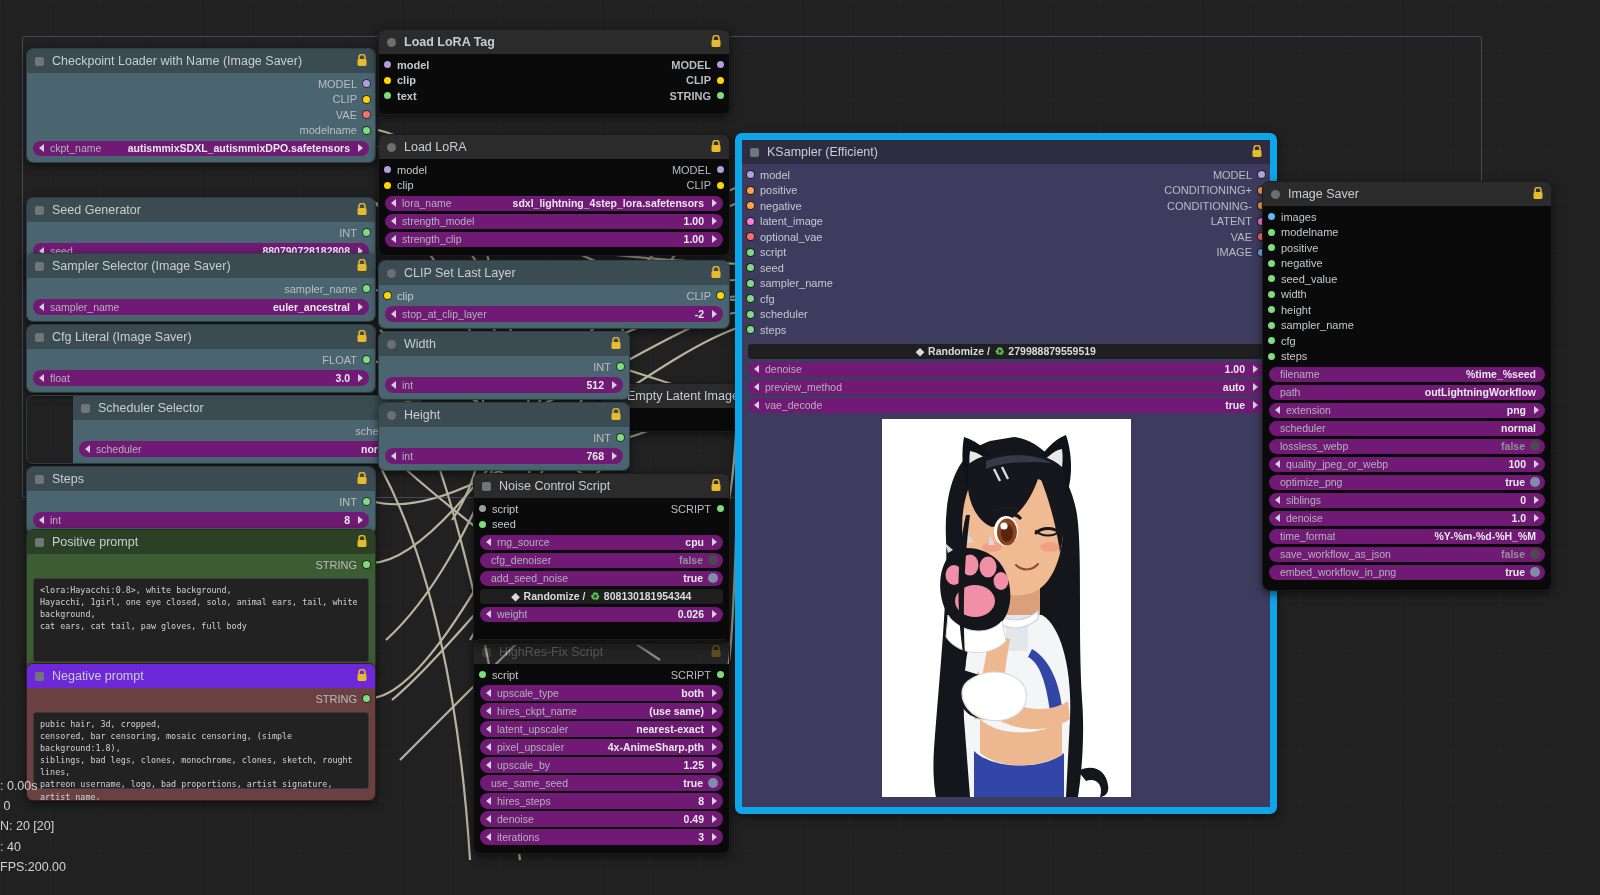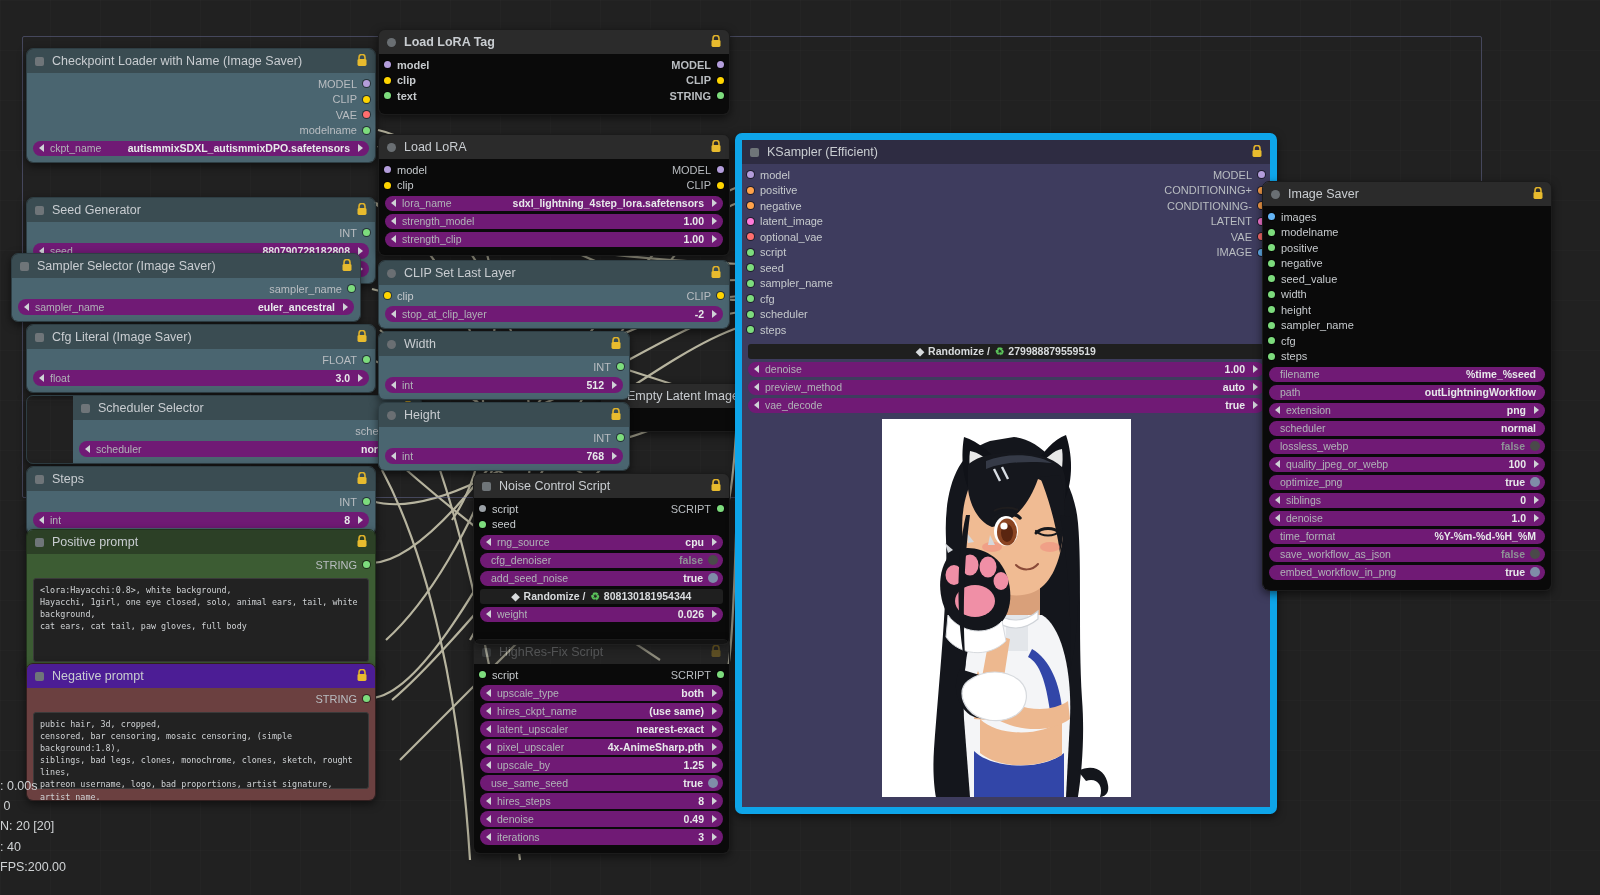--- a/index.html
+++ b/index.html
@@ -63,21 +63,21 @@
   
   .n-teal .ntitle{background:#3a4c52;}
   .n-teal .nbody{background:#4a6570;}
   .n-teal{border:1px solid #2e3e44;}
   .n-dark .ntitle{background:#2b2b2b;}
   .n-dark .nbody{background:#0a0a0a;}
   .n-dark{border:1px solid #1b1b1b;}
   .n-green .ntitle{background:#2c4026;}
   .n-green .nbody{background:#3c5c33;}
   .n-green{border:1px solid #22331d;}
-  .n-red .ntitle{background:#4c1d95;}
+  .n-red .ntitle{background:#6d28d9;}
   .n-red .nbody{background:#6b4040;}
   .n-red{border:1px solid #331f1f;}
   .n-purple .ntitle{background:#2e2c42;}
   .n-purple .nbody{background:#3e3c5e;}
   .n-purple{border:7px solid #0ea5e9;}
 
   .preview{margin:6px auto 0 auto;background:#fff;position:relative;overflow:hidden;}
 
   #status{position:absolute;left:0;bottom:18px;font-size:12.5px;color:#cfd2d4;
     font-family:"Liberation Sans",sans-serif;line-height:1.62;white-space:pre;}
@@ -189,21 +189,21 @@
       </div>
       <div class="w">
         <span class="arrL"></span>
         <span class="wl">control_after_generate</span>
         <span class="wv">randomize</span>
         <span class="arrR"></span>
       </div>
     </div>
   </div>
 
-  <div class="node n-teal" style="left:11px;top:253px;width:348px;text-align:center;">
+  <div class="node n-teal" style="left:26px;top:253px;width:348px;text-align:center;">
     <div class="ntitle">
       <span class="tdot"></span>
       <span>Sampler Selector (Image Saver)</span>
       <span class="lock"><svg viewBox="0 0 12 13" width="12" height="13">
             <path d="M3 5V3.4A3 3 0 0 1 9 3.4V5" stroke="#e0b22a" stroke-width="1.6" fill="none"></path>
             <rect x="1.5" y="5" width="9" height="7" rx="1.4" fill="#e8bb2e"></rect>
           </svg></span>
     </div>
     <div class="nbody">
       <div class="slot">

